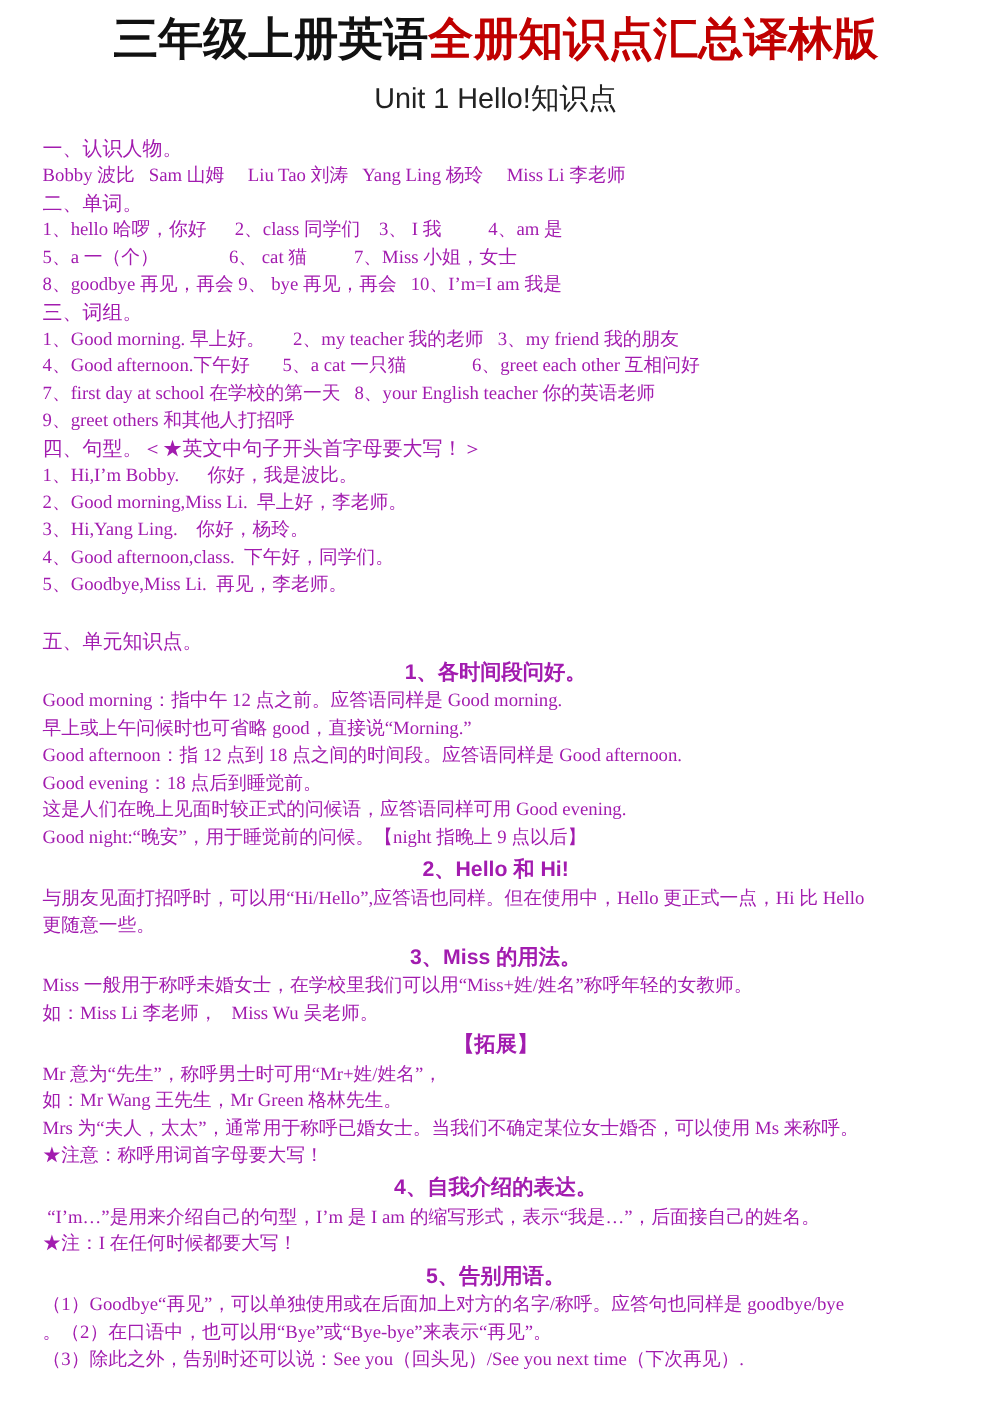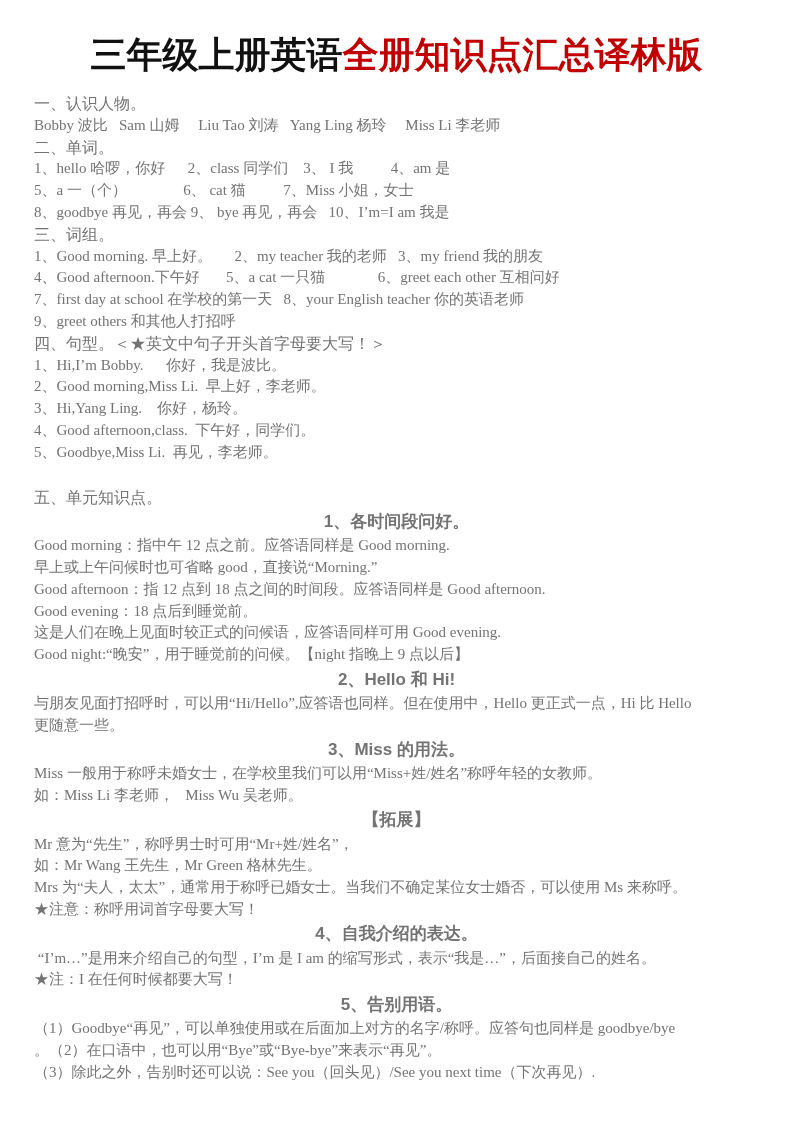--- a/index.html
+++ b/index.html
@@ -2,21 +2,21 @@
 <html><head>
 <meta charset="utf-8">
 <style>
   html, body { margin: 0; padding: 0; background: #ffffff; }
   body {
     width: 793px; height: 1122px;
     font-family: "Liberation Sans", sans-serif;
     color: #1b1b1b;
     overflow: hidden;
   }
-  .page { padding: 8px 34px 0 34px; box-sizing: border-box; margin-top: 24px; }
+  .page { padding: 8px 34px 0 34px; box-sizing: border-box; }
   .doc-title {
     text-align: center;
     font-weight: bold;
     font-size: 36px;
     line-height: 1.28;
     letter-spacing: 0px;
     white-space: nowrap;
     color: #111111;
   }
   .doc-title .red-part { color: #c00000; }
@@ -25,27 +25,28 @@
     font-size: 23px;
     font-weight: normal;
     margin-top: 9px;
     color: #222222;
   }
   .content {
     margin-top: 15px;
     font-size: 15px;
     line-height: 21.8px;
     white-space: pre-wrap;
-    color: #737373;
+    color: #a21caf;
   }
   .line { min-height: 21.8px; }
   .h1 { font-size: 16px; font-family: "Liberation Serif", serif; }
   .body { font-family: Liberation Serif, serif; }
   .h2 { font-size: 17px; font-weight: bold; padding: 2.5px 0; text-align: center; }
   .gap { height: 23px; }
 </style>
 </head>
 <body>
 
 <div class="page">
   <div class="doc-title"><span>三年级上册英语</span><span class="red-part" style="color: rgb(192, 0, 0);">全册知识点汇总译林版</span></div>
+  <div class="doc-subtitle">Unit 1 Hello!知识点</div>
   <div class="content"><div class="line h1">一、认识人物。</div><div class="line body">Bobby 波比   Sam 山姆     Liu Tao 刘涛   Yang Ling 杨玲     Miss Li 李老师</div><div class="line h1">二、单词。</div><div class="line body">1、hello 哈啰，你好      2、class 同学们    3、 I 我          4、am 是</div><div class="line body">5、a 一（个）               6、 cat 猫          7、Miss 小姐，女士</div><div class="line body">8、goodbye 再见，再会 9、 bye 再见，再会   10、I’m=I am 我是</div><div class="line h1">三、词组。</div><div class="line body">1、Good morning. 早上好。      2、my teacher 我的老师   3、my friend 我的朋友</div><div class="line body">4、Good afternoon.下午好       5、a cat 一只猫              6、greet each other 互相问好</div><div class="line body">7、first day at school 在学校的第一天   8、your English teacher 你的英语老师</div><div class="line body">9、greet others 和其他人打招呼</div><div class="line h1">四、句型。＜★英文中句子开头首字母要大写！＞</div><div class="line body">1、Hi,I’m Bobby.      你好，我是波比。</div><div class="line body">2、Good morning,Miss Li.  早上好，李老师。</div><div class="line body">3、Hi,Yang Ling.    你好，杨玲。</div><div class="line body">4、Good afternoon,class.  下午好，同学们。</div><div class="line body">5、Goodbye,Miss Li.  再见，李老师。</div><div class="line gap"></div><div class="line h1">五、单元知识点。</div><div class="line h2">1、各时间段问好。</div><div class="line body">Good morning：指中午 12 点之前。应答语同样是 Good morning.</div><div class="line body">早上或上午问候时也可省略 good，直接说“Morning.”</div><div class="line body">Good afternoon：指 12 点到 18 点之间的时间段。应答语同样是 Good afternoon.</div><div class="line body">Good evening：18 点后到睡觉前。</div><div class="line body">这是人们在晚上见面时较正式的问候语，应答语同样可用 Good evening.</div><div class="line body">Good night:“晚安”，用于睡觉前的问候。【night 指晚上 9 点以后】</div><div class="line h2">2、Hello 和 Hi!</div><div class="line body">与朋友见面打招呼时，可以用“Hi/Hello”,应答语也同样。但在使用中，Hello 更正式一点，Hi 比 Hello</div><div class="line body">更随意一些。</div><div class="line h2">3、Miss 的用法。</div><div class="line body">Miss 一般用于称呼未婚女士，在学校里我们可以用“Miss+姓/姓名”称呼年轻的女教师。</div><div class="line body">如：Miss Li 李老师，   Miss Wu 吴老师。</div><div class="line h2">【拓展】</div><div class="line body">Mr 意为“先生”，称呼男士时可用“Mr+姓/姓名”，</div><div class="line body">如：Mr Wang 王先生，Mr Green 格林先生。</div><div class="line body">Mrs 为“夫人，太太”，通常用于称呼已婚女士。当我们不确定某位女士婚否，可以使用 Ms 来称呼。</div><div class="line body">★注意：称呼用词首字母要大写！</div><div class="line h2">4、自我介绍的表达。</div><div class="line body"> “I’m…”是用来介绍自己的句型，I’m 是 I am 的缩写形式，表示“我是…”，后面接自己的姓名。</div><div class="line body">★注：I 在任何时候都要大写！</div><div class="line h2">5、告别用语。</div><div class="line body">（1）Goodbye“再见”，可以单独使用或在后面加上对方的名字/称呼。应答句也同样是 goodbye/bye</div><div class="line body">。（2）在口语中，也可以用“Bye”或“Bye-bye”来表示“再见”。</div><div class="line body">（3）除此之外，告别时还可以说：See you（回头见）/See you next time（下次再见）.</div></div>
 </div>
 
 </body></html>

